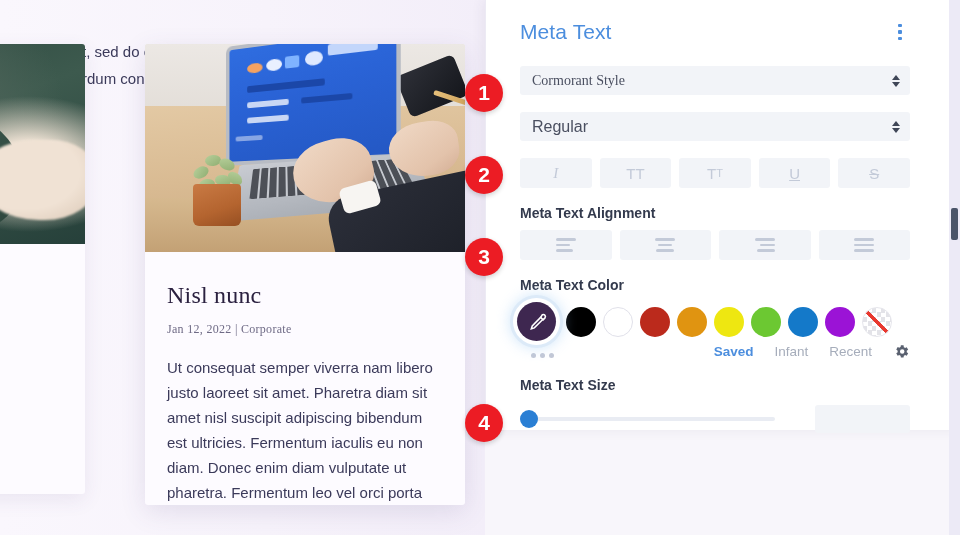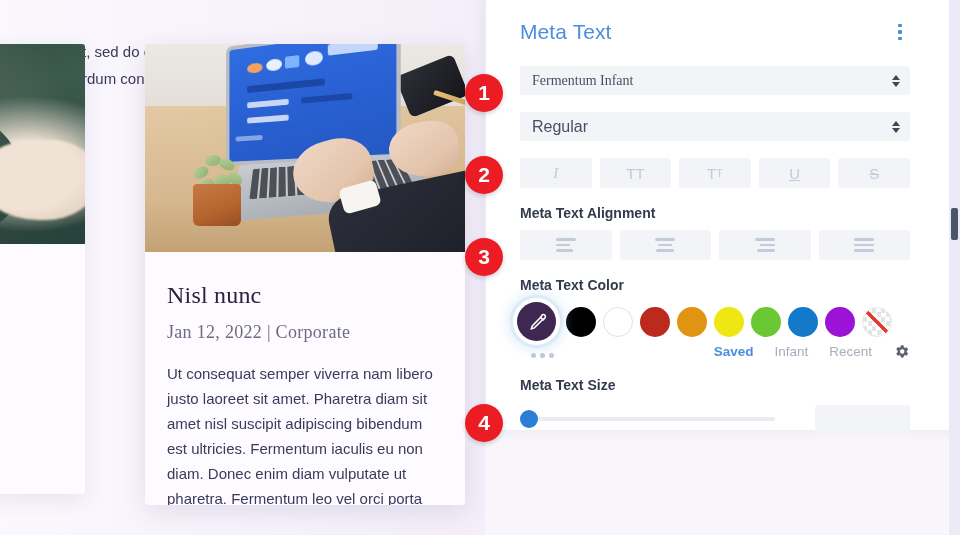--- a/index.html
+++ b/index.html
@@ -122,21 +122,21 @@
     background:linear-gradient(150deg,#b7cf9a,#8fae72);}
   .pm-pencil{position:absolute;left:288px;top:52px;width:40px;height:5px;
     background:linear-gradient(90deg,#e7c07a,#caa05a);transform:rotate(18deg);border-radius:2px;}
 
   .card-main .body { padding: 30px 22px 0 22px; }
   .post-title {
     font-family:"Liberation Serif", serif; font-size:24px; color:#2b2140;
     letter-spacing:.2px; margin-bottom:13px; font-weight:400;
   }
   .post-meta {
-    font-family:"Liberation Serif", serif; font-size:18px; color:#6e6a85;
+    font-family:"Liberation Serif", serif; font-size:12px; color:#6e6a85;
     letter-spacing:.3px; margin-bottom:18px;
   }
   .post-text { color:#3b3a5a; font-size:15px; line-height:25px; }
 
   
   .bg-text {
     position:absolute; left:82px; top:38px; width:85px;
     color:#3b3a5a; font-size:15px; line-height:27px; white-space:nowrap;
   }
 
@@ -320,21 +320,21 @@
         <div class="panel-title">Meta Text</div>
         <div class="kebab">
           <i></i>
             <i></i>
             <i></i>
         </div>
       </div>
 
       <div class="field">
         <div class="select">
-          <span class="val serif">Fermentum Infant</span>
+          <span class="val serif">Cormorant Style</span>
           <span class="spin">
               <u></u>
               <s></s>
             </span>
         </div>
       </div>
 
       <div class="field">
         <div class="select">
           <span class="val">Regular</span>

